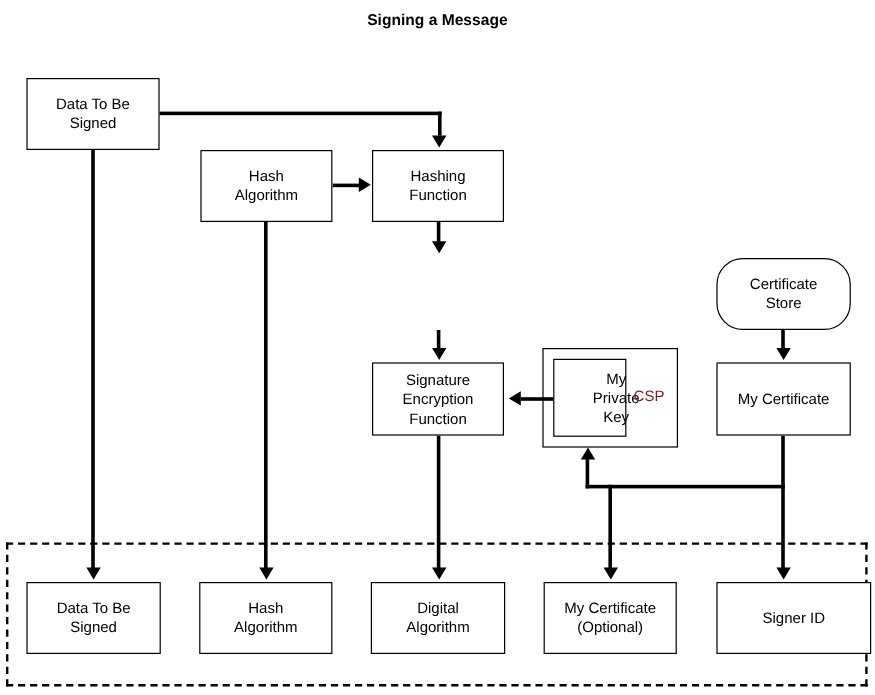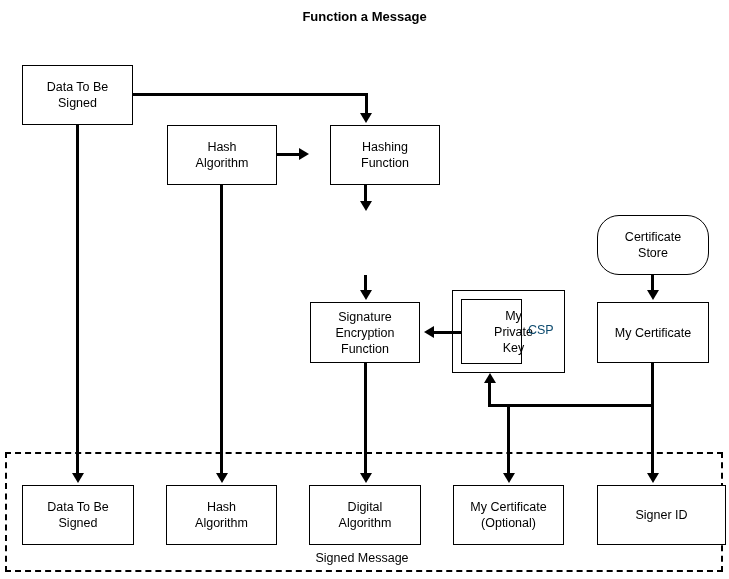--- a/index.html
+++ b/index.html
@@ -47,21 +47,21 @@
     position: absolute;
     box-sizing: border-box;
     border: 1px solid #000000;
     background: #ffffff;
     z-index: 2;
   }
   .csp-label {
     position: absolute;
     font-size: 12.5px;
     line-height: 16px;
-    color: #0c4a6e;
+    color: #7f1d1d;
     z-index: 4;
   }
   .dashed-group {
     position: absolute;
     box-sizing: border-box;
     border: 2px dashed #000000;
     background: transparent;
     z-index: 1;
   }
   .group-caption {
@@ -119,29 +119,29 @@
     border-bottom: 6px solid transparent;
     border-left: 10px solid #000000;
     z-index: 4;
   }
 </style>
 </head>
 <body>
 
 <div id="canvas">
 
-  <div class="title">Function a Message</div>
+  <div class="title">Signing a Message</div>
 
   <div class="node" style="left:22px; top:65px; width:111px; height:60px;">Data To Be
 Signed</div>
 
   <div class="node" style="left:167px; top:125px; width:110px; height:60px;">Hash
 Algorithm</div>
 
-  <div class="node" style="left:310px; top:125px; width:110px; height:60px;margin-left:20px;">Hashing
+  <div class="node" style="left:310px; top:125px; width:110px; height:60px;">Hashing
 Function</div>
 
 
   <div class="node" style="left:310px; top:302px; width:110px; height:61px;">Signature
 Encryption
 Function</div>
 
   <div class="csp-outer" style="left:452px; top:290px; width:113px; height:83px;"></div>
   <div class="node" style="left:461px; top:299px; width:61px; height:65px;padding-left:44px;">My
 Private
@@ -162,21 +162,20 @@
 Algorithm</div>
 
   <div class="node" style="left:309px; top:485px; width:112px; height:60px;">Digital
 Algorithm</div>
 
   <div class="node" style="left:453px; top:485px; width:111px; height:60px;">My Certificate
 (Optional)</div>
 
   <div class="node" style="left:597px; top:485px; width:129px; height:60px;">Signer ID</div>
 
-  <div class="group-caption" style="left:262px; top:550px; width:200px;">Signed Message</div>
 
   <div class="hline" style="left:132px; top:93px; width:236px;"></div>
   <div class="vline" style="left:365px; top:93px; height:20px;"></div>
   <div class="arrow-down" style="left:360px; top:113px;"></div>
 
   <div class="vline" style="left:76px; top:125px; height:350px;"></div>
   <div class="arrow-down" style="left:72px; top:473px;"></div>
 
   <div class="hline" style="left:277px; top:153px; width:24px;"></div>
   <div class="arrow-right" style="left:299px; top:148px;"></div>

